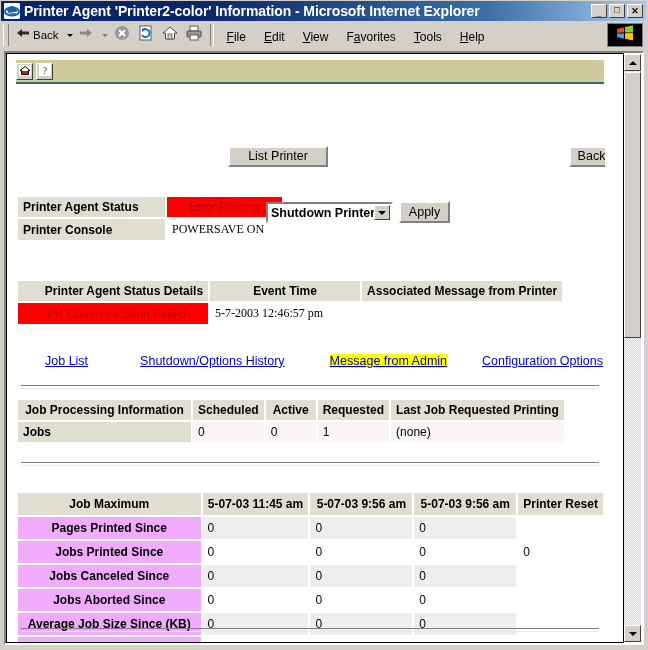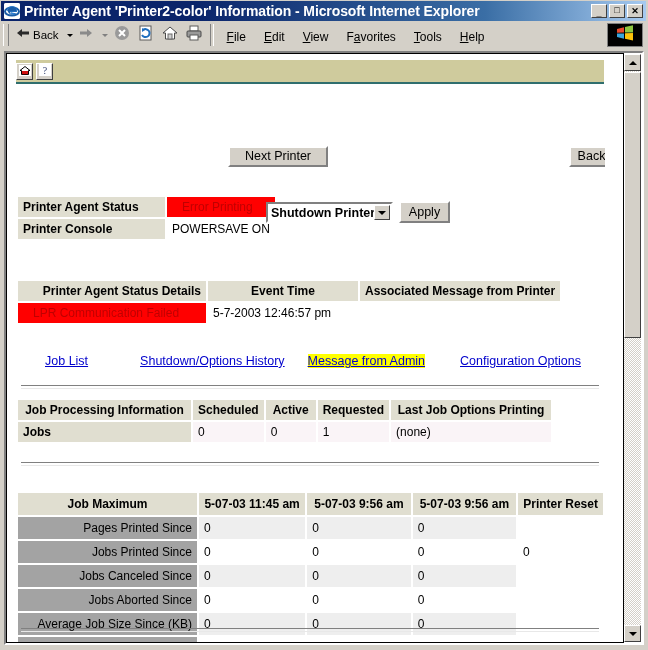--- a/index.html
+++ b/index.html
@@ -310,26 +310,27 @@
     background: #e0ded0;
     font-weight: bold;
     font-size: 12px;
     padding: 3px 5px;
     white-space: nowrap;
   }
   .cell-val {
     font-size: 12px;
     padding: 3px 5px;
     white-space: nowrap;
+    font-family: Liberation Serif, serif;
   }
   .cell-err {
     background: #ff0000;
     color: #c00000;
     font-size: 12px;
-    padding: 3px 15px;
+    padding: 3px 22px;
     white-space: nowrap;
   }
 
   #status-table { left: 9px; top: 141px; }
   #status-table td.lab { width: 137px; }
 
   .select-box {
     position: absolute;
     left: 259px; top: 148px;
     width: 127px; height: 21px;
@@ -407,23 +408,23 @@
   .cell-data {
     background: #faf4f7;
     font-size: 12px;
     padding: 3px 5px;
     white-space: nowrap;
   }
 
   #history-table { left: 9px; top: 437px; }
   #history-table td { font-size: 12px; padding: 4px 5px; white-space: nowrap; }
   #history-table td.hlab {
-    background: #a3a3a3;
-    font-weight: normal;
-    text-align: right;
+    background: #f0abfc;
+    font-weight: bold;
+    text-align: center;
   }
   #history-table td.hhead {
     background: #e0ded0;
     font-weight: bold;
     text-align: center;
   }
   #history-table td.hval { background: transparent; }
   #history-table tr.alt td.hval { background: #eeeeee; }
   #history-table td.hempty { background: transparent; }
 </style>
@@ -557,21 +558,21 @@
           <span>
             <svg width="12" height="12" viewBox="0 0 12 12">
               <rect width="12" height="12" fill="#ffffff"></rect>
               <text x="6" y="10" font-size="10" font-family="Liberation Serif, serif" text-anchor="middle" fill="#2b3a6b">?</text>
             </svg>
           </span>
         </span>
       </div>
 
       <div class="btn3d btn-next">
-        <span>Next Printer</span>
+        <span>List Printer</span>
       </div>
       <div class="btn3d btn-back-page">
         <span>Back</span>
       </div>
 
       <table class="tbl" id="status-table">
         <tbody>
           <tr>
             <td class="cell-head lab">Printer Agent Status</td>
             <td class="cell-err">Error Printing</td>
@@ -604,34 +605,34 @@
             <td class="cell-err">LPR Communication Failed</td>
             <td class="cell-val">5-7-2003 12:46:57 pm</td>
             <td class="cell-val"></td>
           </tr>
         </tbody>
       </table>
 
       <div class="links-row">
         <span class="lnk" style="margin-left:29px">Job List</span>
         <span class="lnk" style="margin-left:52px">Shutdown/Options History</span>
-        <span class="lnk hl" style="margin-left:23px">Message from Admin</span>
+        <span class="lnk hl" style="margin-left:45px">Message from Admin</span>
         <span class="lnk" style="margin-left:35px">Configuration Options</span>
       </div>
 
       <div class="hr" id="hr1"></div>
 
       <table class="tbl" id="jobproc-table">
         <tbody>
           <tr>
             <td class="cell-head" style="text-align:center;width:163px">Job Processing Information</td>
             <td class="cell-head" style="text-align:center;width:58px">Scheduled</td>
             <td class="cell-head" style="text-align:center;width:40px">Active</td>
             <td class="cell-head" style="text-align:center;width:60px">Requested</td>
-            <td class="cell-head" style="text-align:center;width:150px">Last Job Options Printing</td>
+            <td class="cell-head" style="text-align:center;width:150px">Last Job Requested Printing</td>
           </tr>
           <tr>
             <td class="cell-head">Jobs</td>
             <td class="cell-data">0</td>
             <td class="cell-data">0</td>
             <td class="cell-data">1</td>
             <td class="cell-data">(none)</td>
           </tr>
         </tbody>
       </table>

